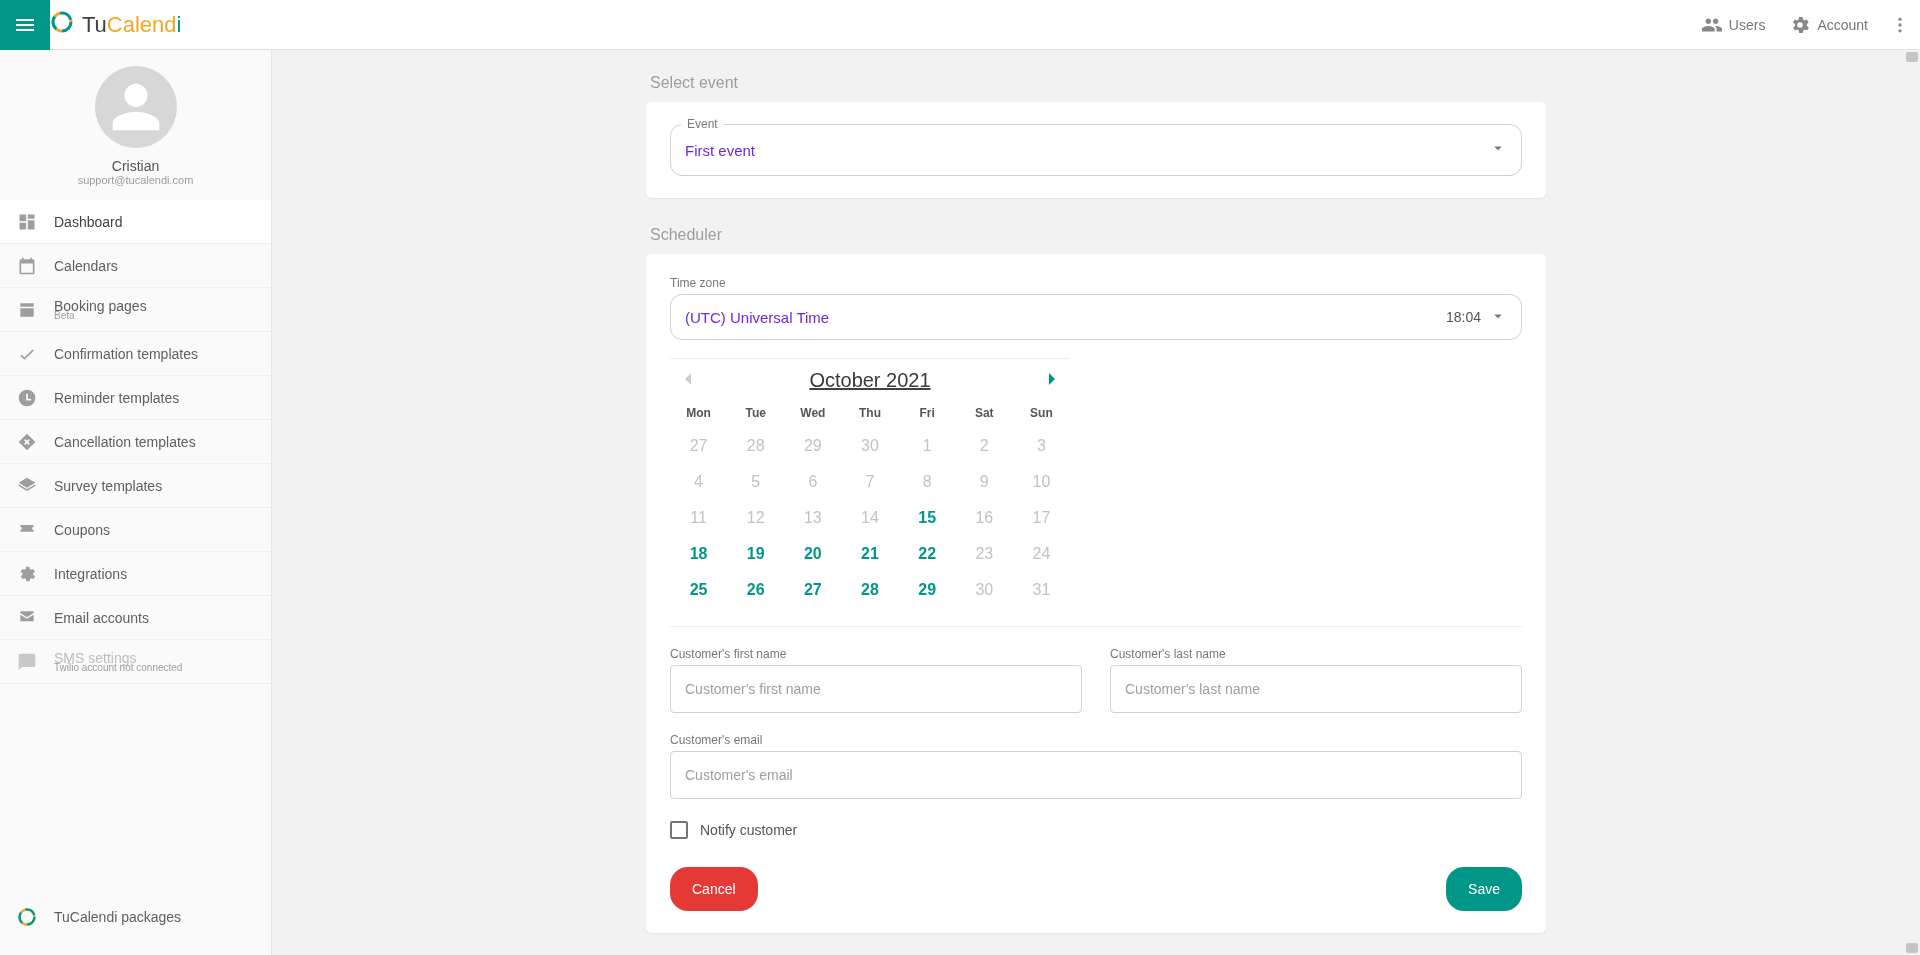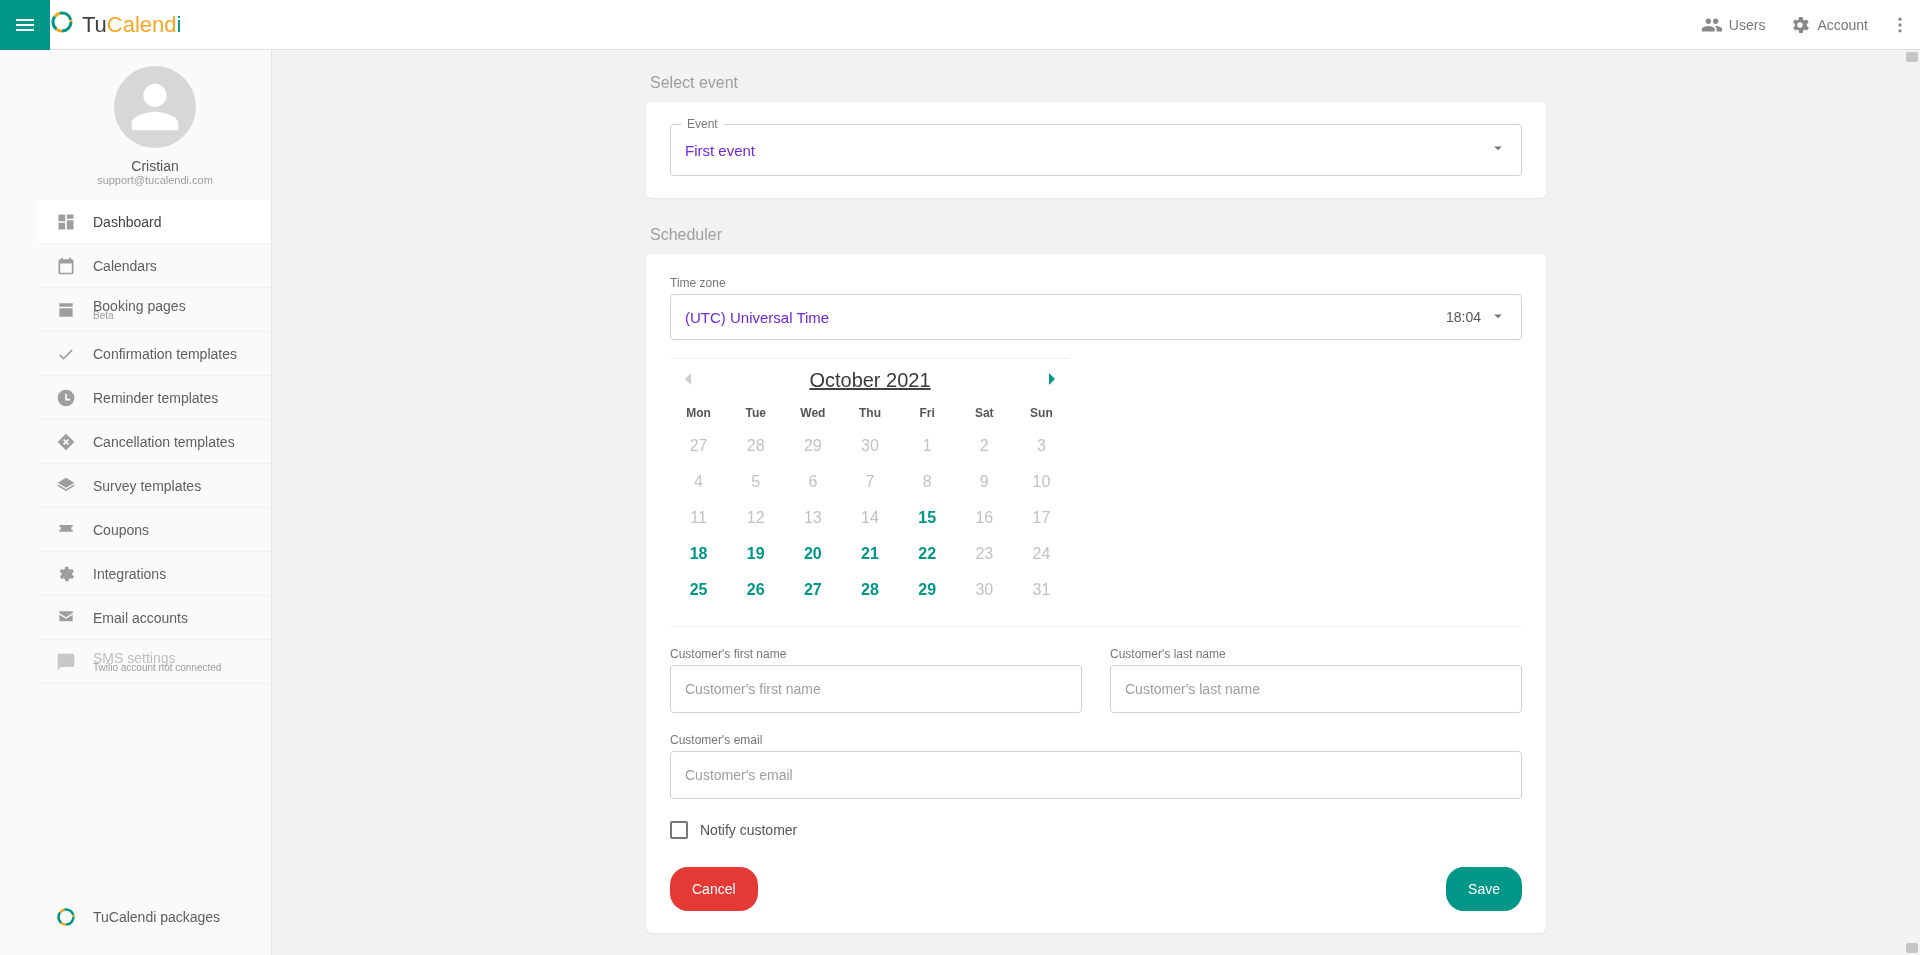--- a/index.html
+++ b/index.html
@@ -18,21 +18,21 @@
 .topbar-spacer { flex: 1; }
 .topbar-btn { display: flex; align-items: center; gap: 6px; padding: 0 12px; height: 50px; color: #777; cursor: pointer; font-size: 14px; }
 .topbar-btn svg { fill: #888; width: 22px; height: 22px; }
 .more-btn { width: 40px; display:flex; align-items:center; justify-content:center; cursor:pointer; }
 .more-btn svg { fill:#888; width:20px; height:20px; }
 
 
 .body-row { flex: 1; display: flex; min-height: 0; }
 
 
-.sidebar { width: 272px; background: #fafafa; border-right: 1px solid #e5e5e5; display: flex; flex-direction: column; overflow-y: auto; padding-left: 39px; }
+.sidebar { width: 272px; background: #fafafa; border-right: 1px solid #e5e5e5; display: flex; flex-direction: column; overflow-y: auto; }
 .profile { display:flex; flex-direction:column; align-items:center; padding: 16px 0 10px; }
 .avatar { width: 82px; height: 82px; border-radius: 50%; background: #d7d7d7; display:flex; align-items:center; justify-content:center; }
 .avatar svg { fill: #fff; width: 56px; height: 56px; }
 .profile-name { margin-top: 10px; font-size: 14px; color:#555; }
 .profile-email { font-size: 11px; color:#9e9e9e; }
 .nav { list-style:none; padding: 4px 0 0; }
 .nav li { display:flex; align-items:center; gap: 16px; padding: 0 16px; height: 44px; font-size: 14px; color:#5f5f5f; cursor:pointer; border-bottom:1px solid #f0f0f0; }
 .nav li.active { background:#fff; color:#424242; }
 .nav li .nicon { width:22px; display:flex; justify-content:center; }
 .nav li .nicon svg { fill:#9e9e9e; width:20px; height:20px; }
@@ -43,21 +43,21 @@
 .sidebar-foot { margin-top:auto; padding: 4px 0 16px; }
 .sidebar-foot li { border-bottom:none; }
 
 
 .main { flex:1; overflow-y:auto; padding: 24px 0 36px; position:relative; }
 .center-col { max-width: 900px; margin: 0 auto; display:flex; flex-direction:column; gap: 28px; }
 .section-title { font-size: 16px; color:#9e9e9e; font-weight:400; padding-left: 4px; }
 .card { background:#fff; border-radius: 6px; box-shadow: 0 1px 2px rgba(0,0,0,0.06); padding: 22px 24px; }
 
 
-.outlined { position:relative; border:1px solid #d0d0d0; border-radius:4px; height:52px; display:flex; align-items:center; padding: 0 14px; cursor:pointer; background:#fff; }
+.outlined { position:relative; border:1px solid #d0d0d0; border-radius:12px; height:52px; display:flex; align-items:center; padding: 0 14px; cursor:pointer; background:#fff; }
 .outlined .legend { position:absolute; top:-8px; left:10px; background:#fff; padding:0 6px; font-size:12px; color:#777; }
 .outlined .value { font-size:15px; color:#6d28d9; flex:1; }
 .outlined .trailing { font-size:14px; color:#555; display:flex; align-items:center; gap:8px; }
 .outlined .caret svg { fill:#757575; width:18px; height:18px; }
 
 
 .field-label { font-size:12px; color:#777; margin-bottom:4px; }
 .cal-head { display:flex; align-items:center; justify-content:center; position:relative; padding: 10px 0 6px; border-top:1px solid #eee; margin-top:18px;text-decoration:underline; }
 .cal-head .month { font-size:20px; color:#3a3a3a; }
 .cal-head .nav-arrow { position:absolute; top:50%; transform:translateY(-50%); width:36px; height:36px; display:flex; align-items:center; justify-content:center; cursor:pointer; }

